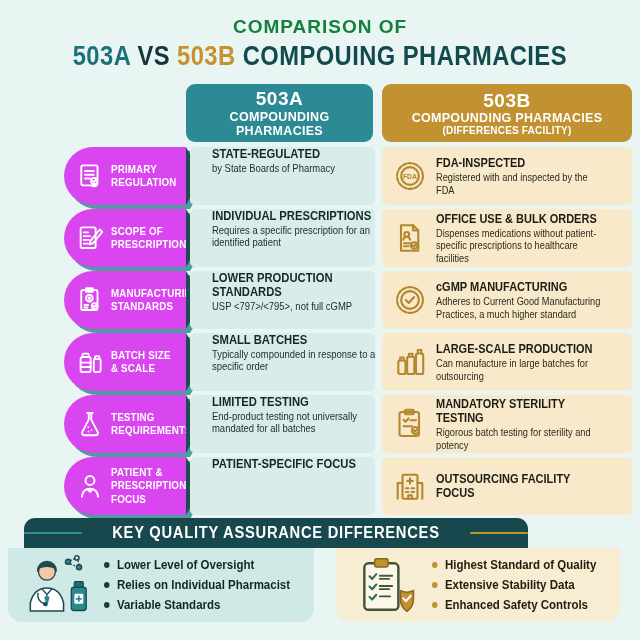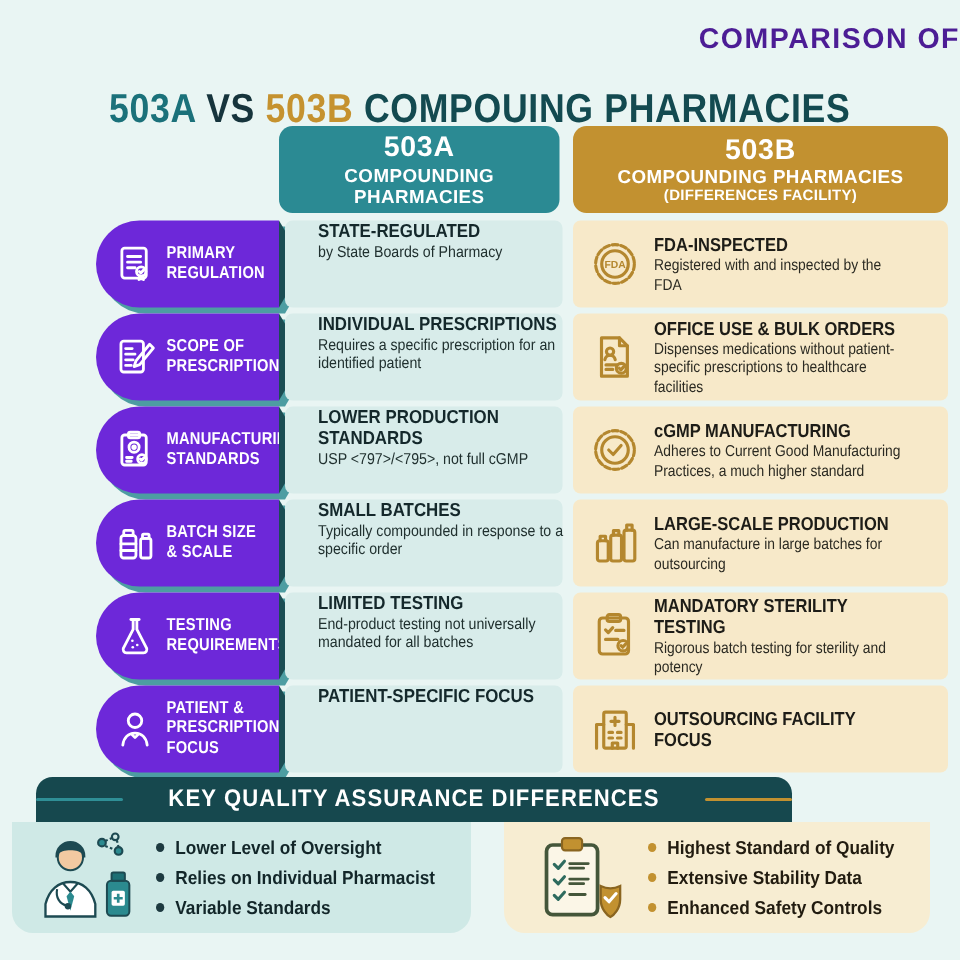--- a/index.html
+++ b/index.html
@@ -1,42 +1,42 @@
 <!DOCTYPE html>
 <html><head>
 <meta charset="utf-8">
 <style>
   html,body{margin:0;padding:0;}
   body{width:640px;height:640px;background:#e9f5f3;font-family:"Liberation Sans",sans-serif;overflow:hidden;}
   .stage{position:relative;width:640px;height:640px;}
 
   
   .title-wrap{position:absolute;top:16px;left:0;width:640px;text-align:center;}
-  .t1{font-size:19px;font-weight:700;color:#4c1d95;letter-spacing:1px;text-align:right;}
-  .t2{margin-top:19px;font-size:27px;font-weight:800;letter-spacing:.5px;white-space:nowrap;}
+  .t1{font-size:19px;font-weight:700;color:#15803d;letter-spacing:1px;}
+  .t2{margin-top:3px;font-size:27px;font-weight:800;letter-spacing:.5px;white-space:nowrap;}
   .t2-inner{display:inline-block;transform:scaleX(.88);transform-origin:50% 50%;}
   .c-503a{color:#1b717a;}
   .c-vs{color:#16343c;}
   .c-503b{color:#c5922f;}
   .c-rest{color:#134a50;}
 
   
   .hdr{position:absolute;top:84px;height:58px;border-radius:9px;color:#fff;text-align:center;
        display:flex;flex-direction:column;justify-content:center;line-height:1.12;}
   .hdr-a{left:186px;width:187px;background:#2b8a93;}
   .hdr-b{left:382px;width:250px;background:#c29130;}
   .hdr .code{font-size:19px;font-weight:800;letter-spacing:.5px;}
   .hdr .n2{font-size:12.5px;font-weight:700;letter-spacing:.3px;}
   .hdr .n3{font-size:10px;font-weight:700;letter-spacing:.2px;}
 
   
   .row{position:absolute;left:0;width:640px;height:58px;}
   .arrow-outer{position:absolute;left:64px;top:0;height:58px;width:142px;
                filter:drop-shadow(4px 4px 0 #4d9da2);}
-  .arrow{position:absolute;left:0;top:0;height:58px;width:122px;background:#6d28d9;
+  .arrow{position:absolute;left:0;top:0;height:58px;width:122px;background:#d946ef;
          border-radius:29px 0 0 29px;display:flex;align-items:center;box-sizing:border-box;
          padding-left:11px;gap:6px;}
   .arrow::after{content:"";position:absolute;left:122px;top:0;width:0;height:0;
                 border-top:29px solid transparent;border-bottom:29px solid transparent;
                 border-left:17px solid #1b4d53;}
   .arrow svg{flex:0 0 30px;}
   .lbl{display:inline-block;width:86px;transform:scaleX(.85);transform-origin:0 50%;
        color:#fff;font-size:11.5px;font-weight:700;line-height:1.15;letter-spacing:.2px;}
 
   .cell{position:absolute;top:0;height:58px;box-sizing:border-box;display:flex;

